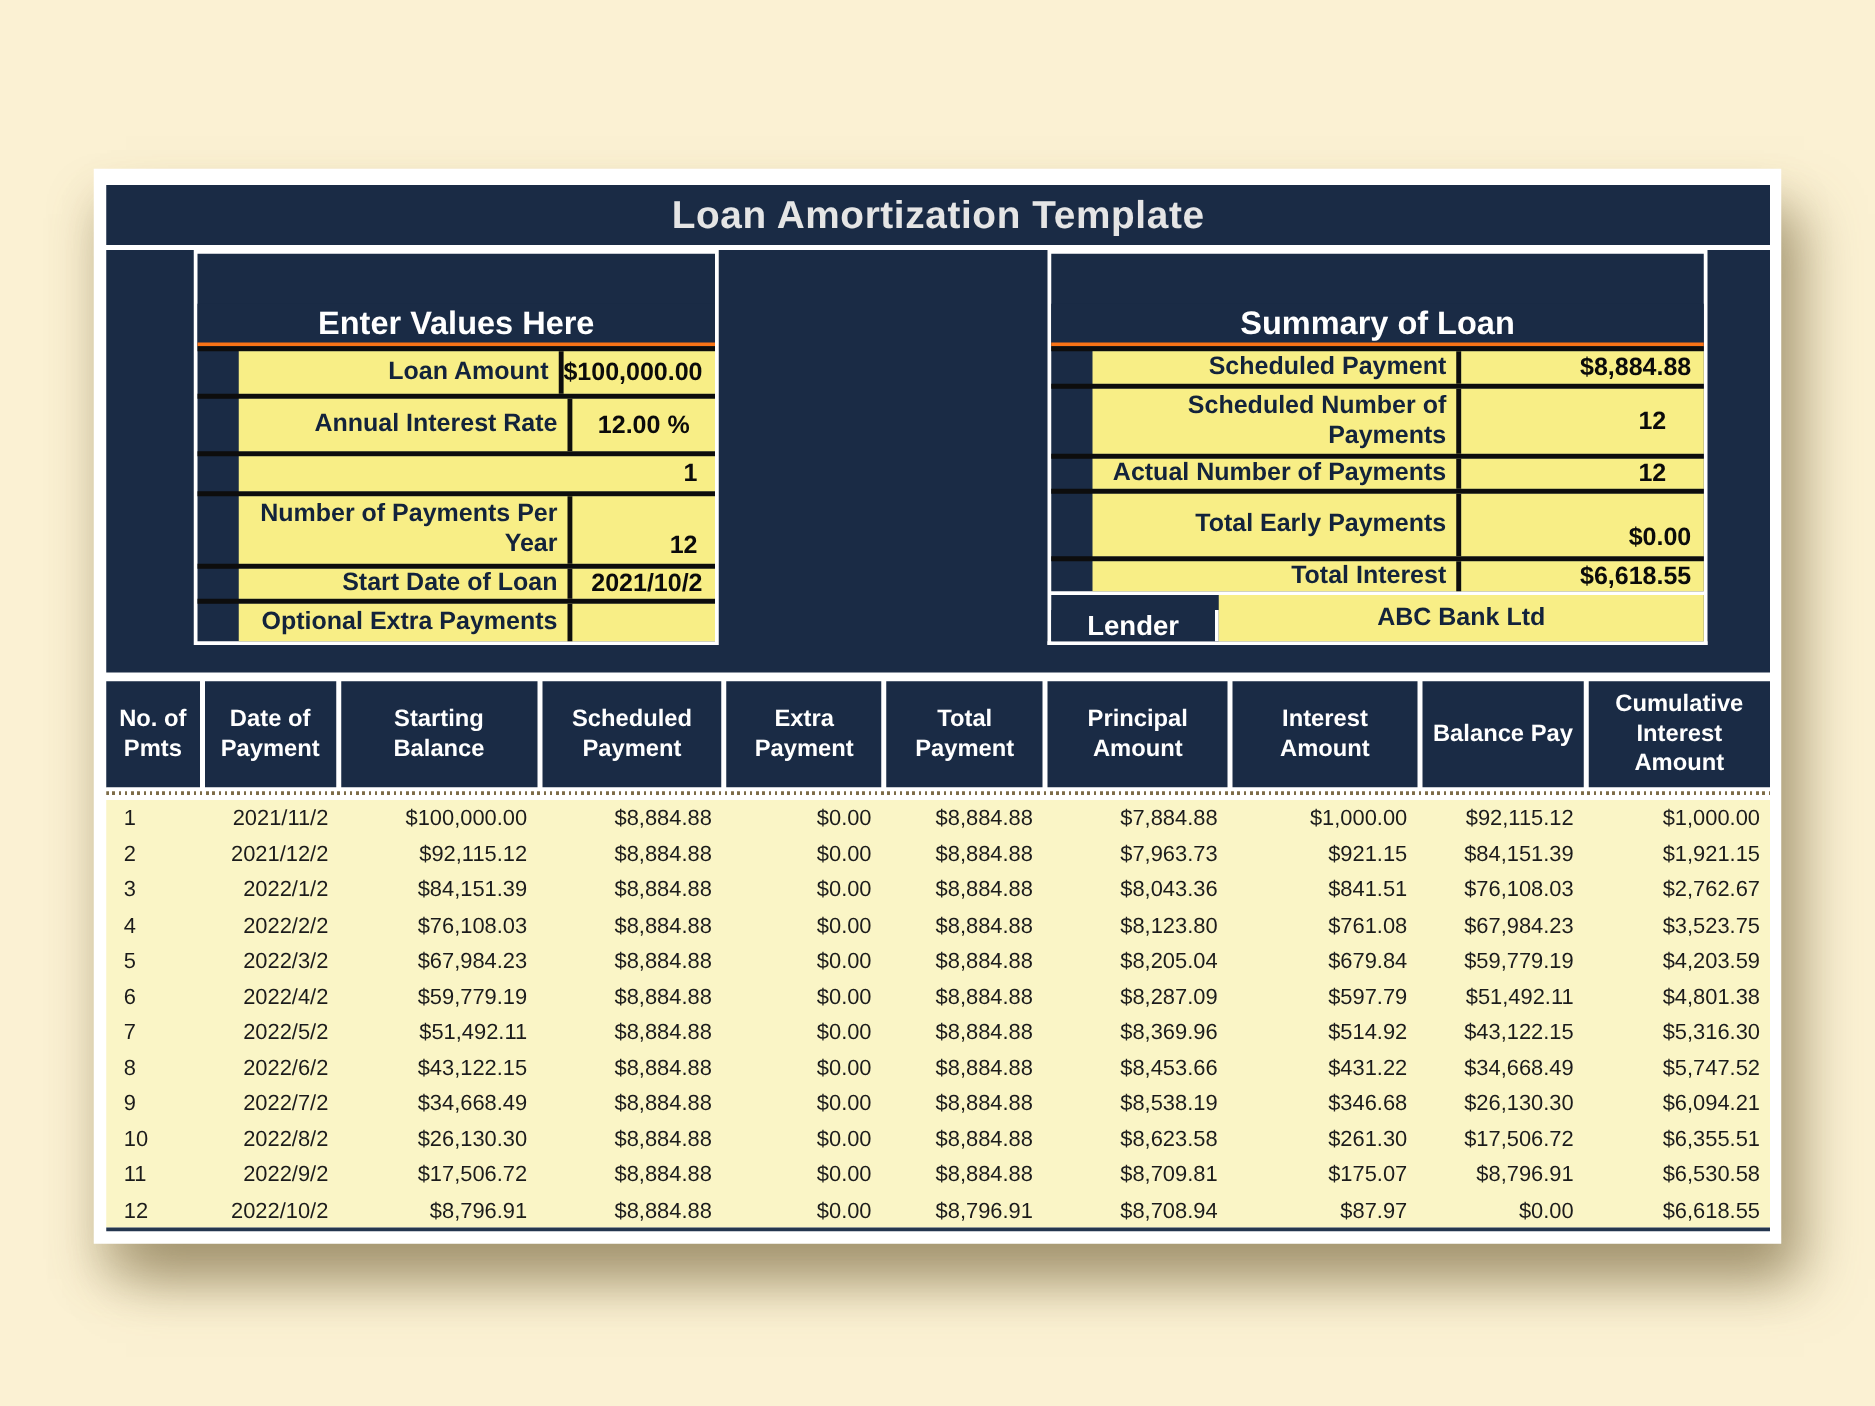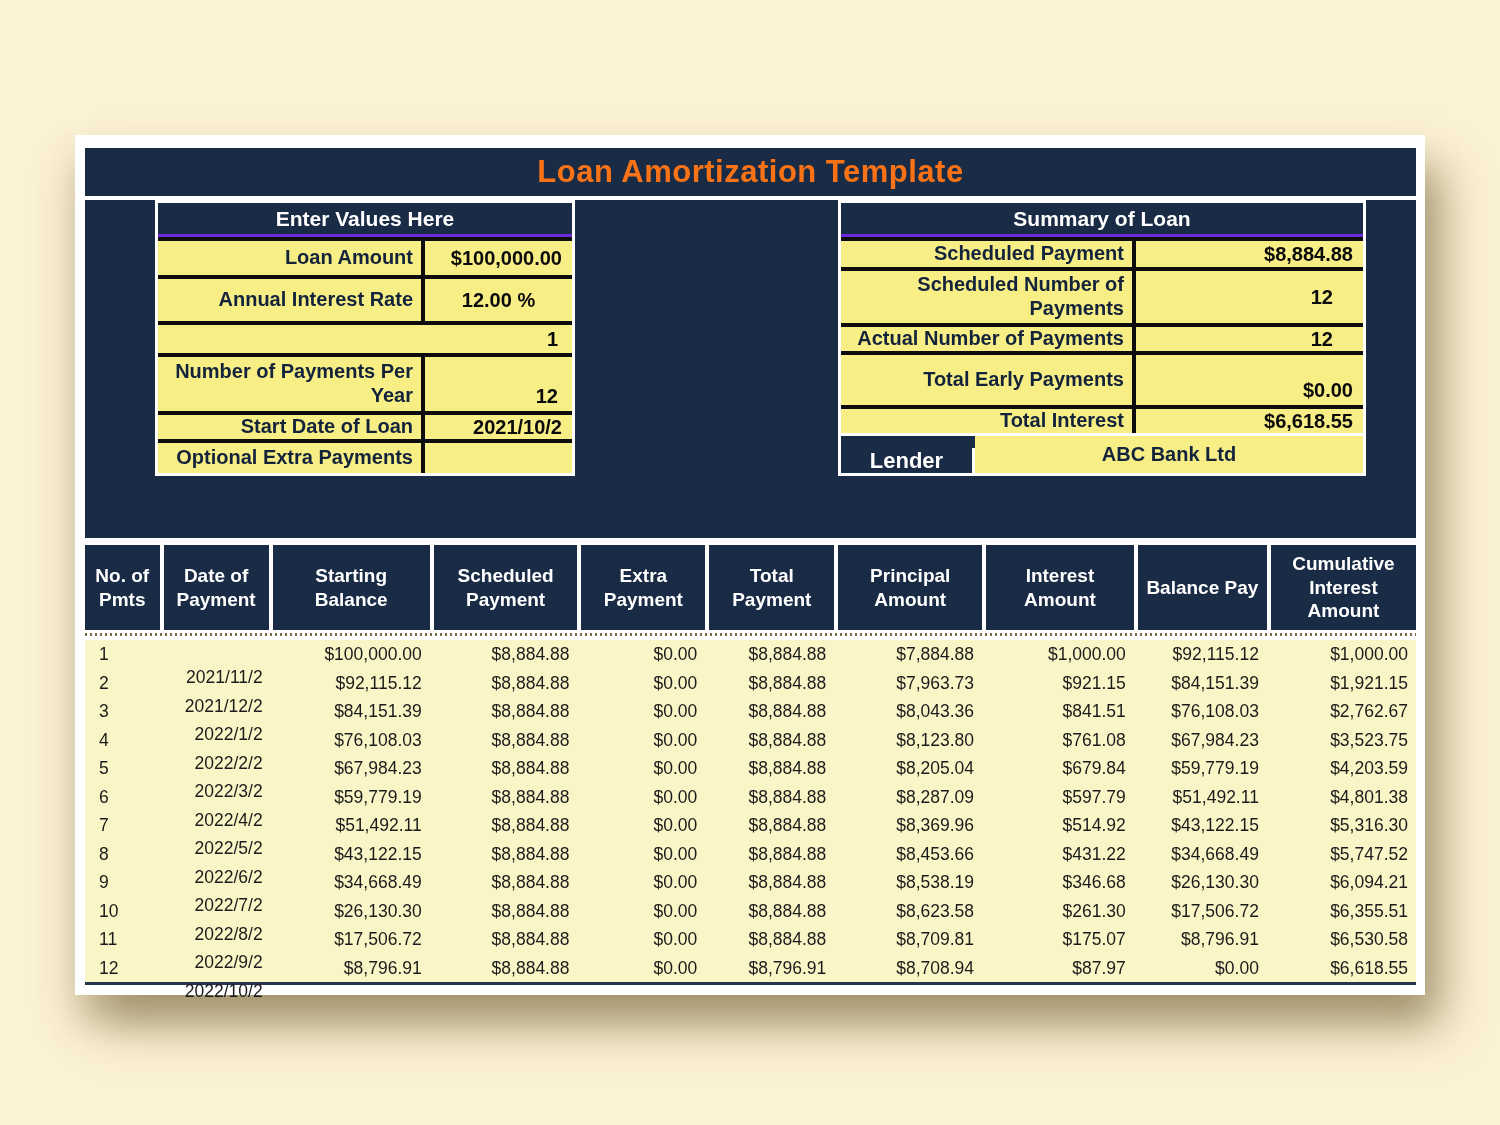--- a/index.html
+++ b/index.html
@@ -28,35 +28,35 @@
     width:1350px;height:860px;
     background:var(--card);
     padding:13px 9px 0 10px;
     box-shadow:22px 32px 42px -4px rgba(125,110,70,.55), 0 26px 36px rgba(125,110,70,.35);
   }
   .title-bar{
     height:48px;background:var(--navy);
     display:flex;align-items:center;justify-content:center;
   }
   .title-bar h1{
-    color:#f97316;font-size:31px;font-weight:700;letter-spacing:.5px;
+    color:#e5e5e5;font-size:31px;font-weight:700;letter-spacing:.5px;
   }
   .panel{
     margin-top:4px;position:relative;
     height:338px;background:var(--navy);
   }
   
   .value-box{border:3px solid #fff;}
   .box-header{
     background:var(--navy);
-    border-bottom:3px solid #6d28d9;
+    border-bottom:3px solid #f97316;
     height:34px;display:flex;align-items:center;justify-content:center;
-    color:#fff;font-size:21px;font-weight:700;
-  }
-  .vrow{display:flex;border-top:4px solid var(--borderBlack);}
+    color:#fff;font-size:26px;font-weight:700;margin-top:40px;
+  }
+  .vrow{display:flex;border-top:4px solid var(--borderBlack);padding-left:33px;}
   .vrow:first-of-type{border-top:none;}
   .vrow .lbl{
     background:var(--yellow);
     display:flex;align-items:center;justify-content:flex-end;
     text-align:right;padding:0 8px 0 4px;
     border-right:4px solid var(--borderBlack);
     color:var(--labelText);font-weight:700;font-size:20px;line-height:1.18;
   }
   .vrow .val{
     background:var(--yellow);flex:1;
@@ -103,21 +103,21 @@
   }
   .dotted-sep{height:10px;position:relative;background:var(--card);}
   .dotted-sep::after{
     content:"";position:absolute;left:0;right:0;top:3px;height:3px;
     background-image:repeating-linear-gradient(90deg,var(--dotted) 0 2px,transparent 2px 5px);
   }
   .table-body{background:var(--paleYellow);}
   .trow{height:28.5px;line-height:28.5px;font-size:17.5px;color:var(--tableText);}
   .trow > div{white-space:nowrap;overflow:visible;}
   .trow .c0{text-align:left;padding-left:14px;}
-  .trow .c1{text-align:right;padding-right:6px;margin-top:23px;}
+  .trow .c1{text-align:right;padding-right:6px;}
   .trow .c2,.trow .c3,.trow .c4,.trow .c5,.trow .c6,
   .trow .c7,.trow .c8,.trow .c9{text-align:right;padding-right:8px;}
   .table-bottom{height:3px;background:#24364F;}
 </style>
 </head>
 <body>
 
 <div class="page">
   <div class="card">
 

